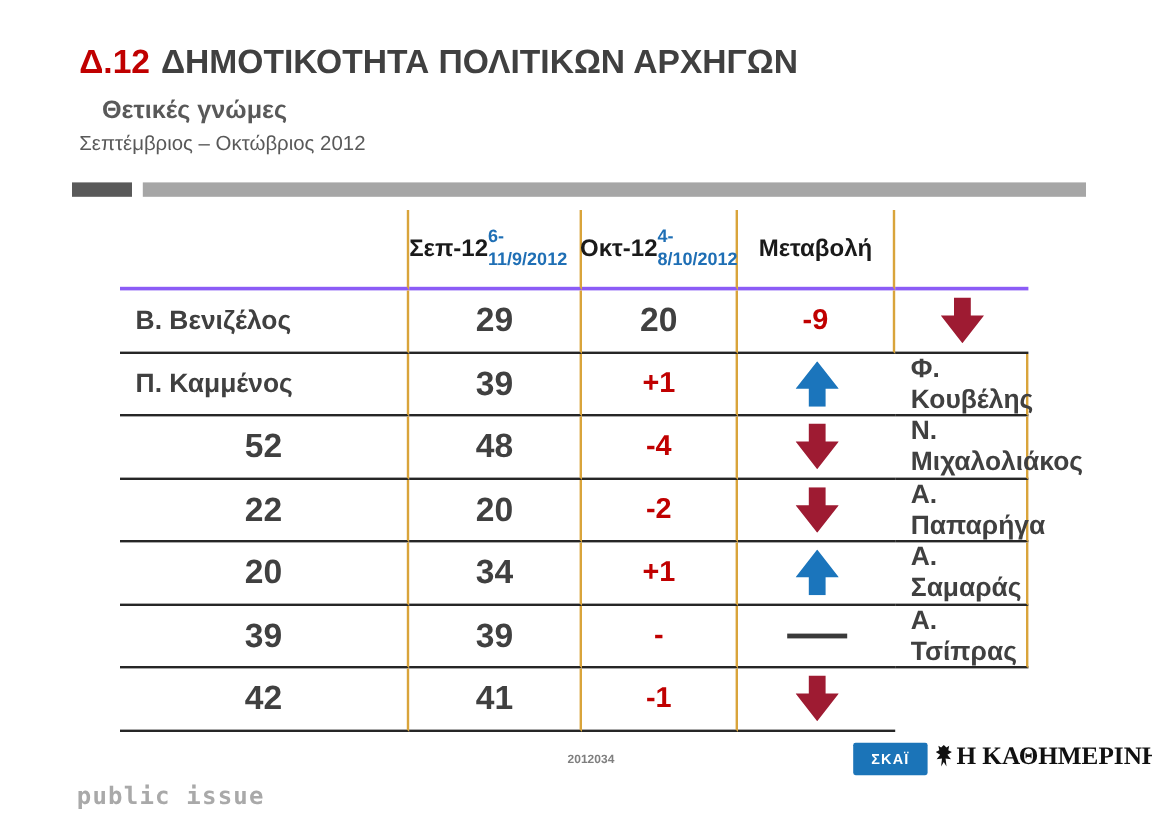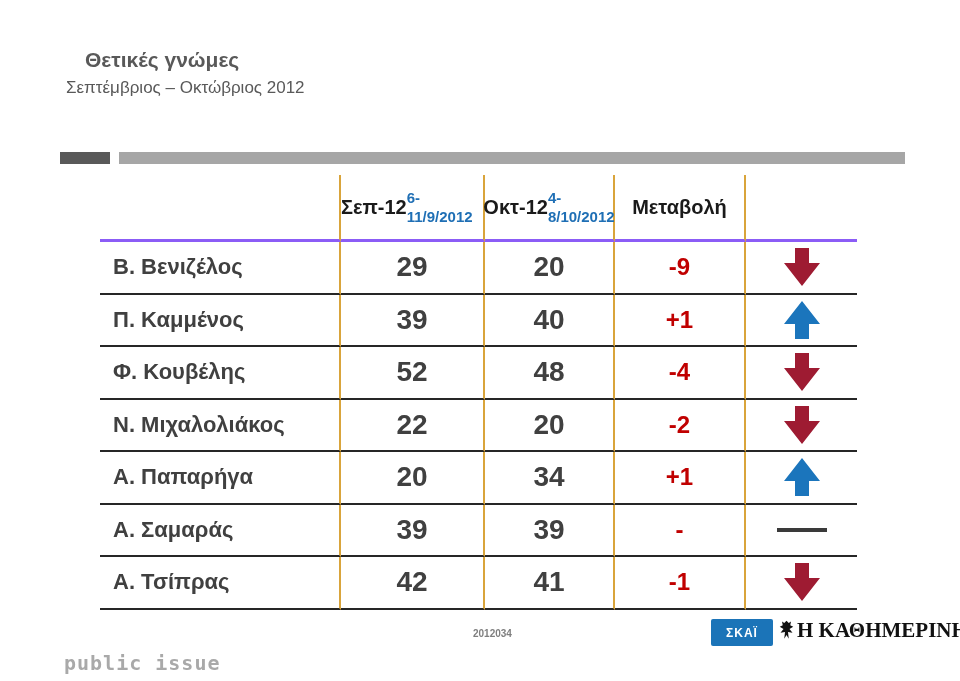--- a/index.html
+++ b/index.html
@@ -46,20 +46,23 @@
   .kath{position:absolute;left:779px;top:618px;display:flex;align-items:center;gap:3px;}
   .kath-text{font-family:"Liberation Serif","DejaVu Serif",serif;font-size:21px;font-weight:bold;
              color:#111111;letter-spacing:0;white-space:nowrap;}
 </style>
 </head>
 <body>
 
 <div class="slide">
 
   <div class="title-block">
+    <div class="title-line">
+      <span class="tag">Δ.12</span><span>ΔΗΜΟΤΙΚΟΤΗΤΑ ΠΟΛΙΤΙΚΩΝ ΑΡΧΗΓΩΝ</span>
+    </div>
     <div class="subtitle">Θετικές γνώμες</div>
     <div class="period">Σεπτέμβριος – Οκτώβριος 2012</div>
   </div>
 
   <div class="divider">
     <span class="divider-dark"></span>
     <span class="divider-light"></span>
   </div>
 
   <div class="ptable">
@@ -85,21 +88,20 @@
     <div class="cell bcell">
       <span>
           <svg class="arrow-svg" width="36" height="38" viewBox="0 0 36 38">
             <polygon points="11,0 25,0 25,15 36,15 18,38 0,15 11,15" fill="#9E1B32"></polygon>
           </svg>
         </span>
 
     </div>
     <div class="cell bcell vline c-name">Π. Καμμένος</div>
     <div class="cell bcell vline c-num">39</div>
-    <div class="cell bcell vline c-num">40</div>
     <div class="cell bcell vline c-chg">+1</div>
     <div class="cell bcell">
 
       <span>
           <svg class="arrow-svg" width="36" height="38" viewBox="0 0 36 38">
             <polygon points="11,38 25,38 25,23 36,23 18,0 0,23 11,23" fill="#1B75BC"></polygon>
           </svg>
         </span>
 
     </div>

